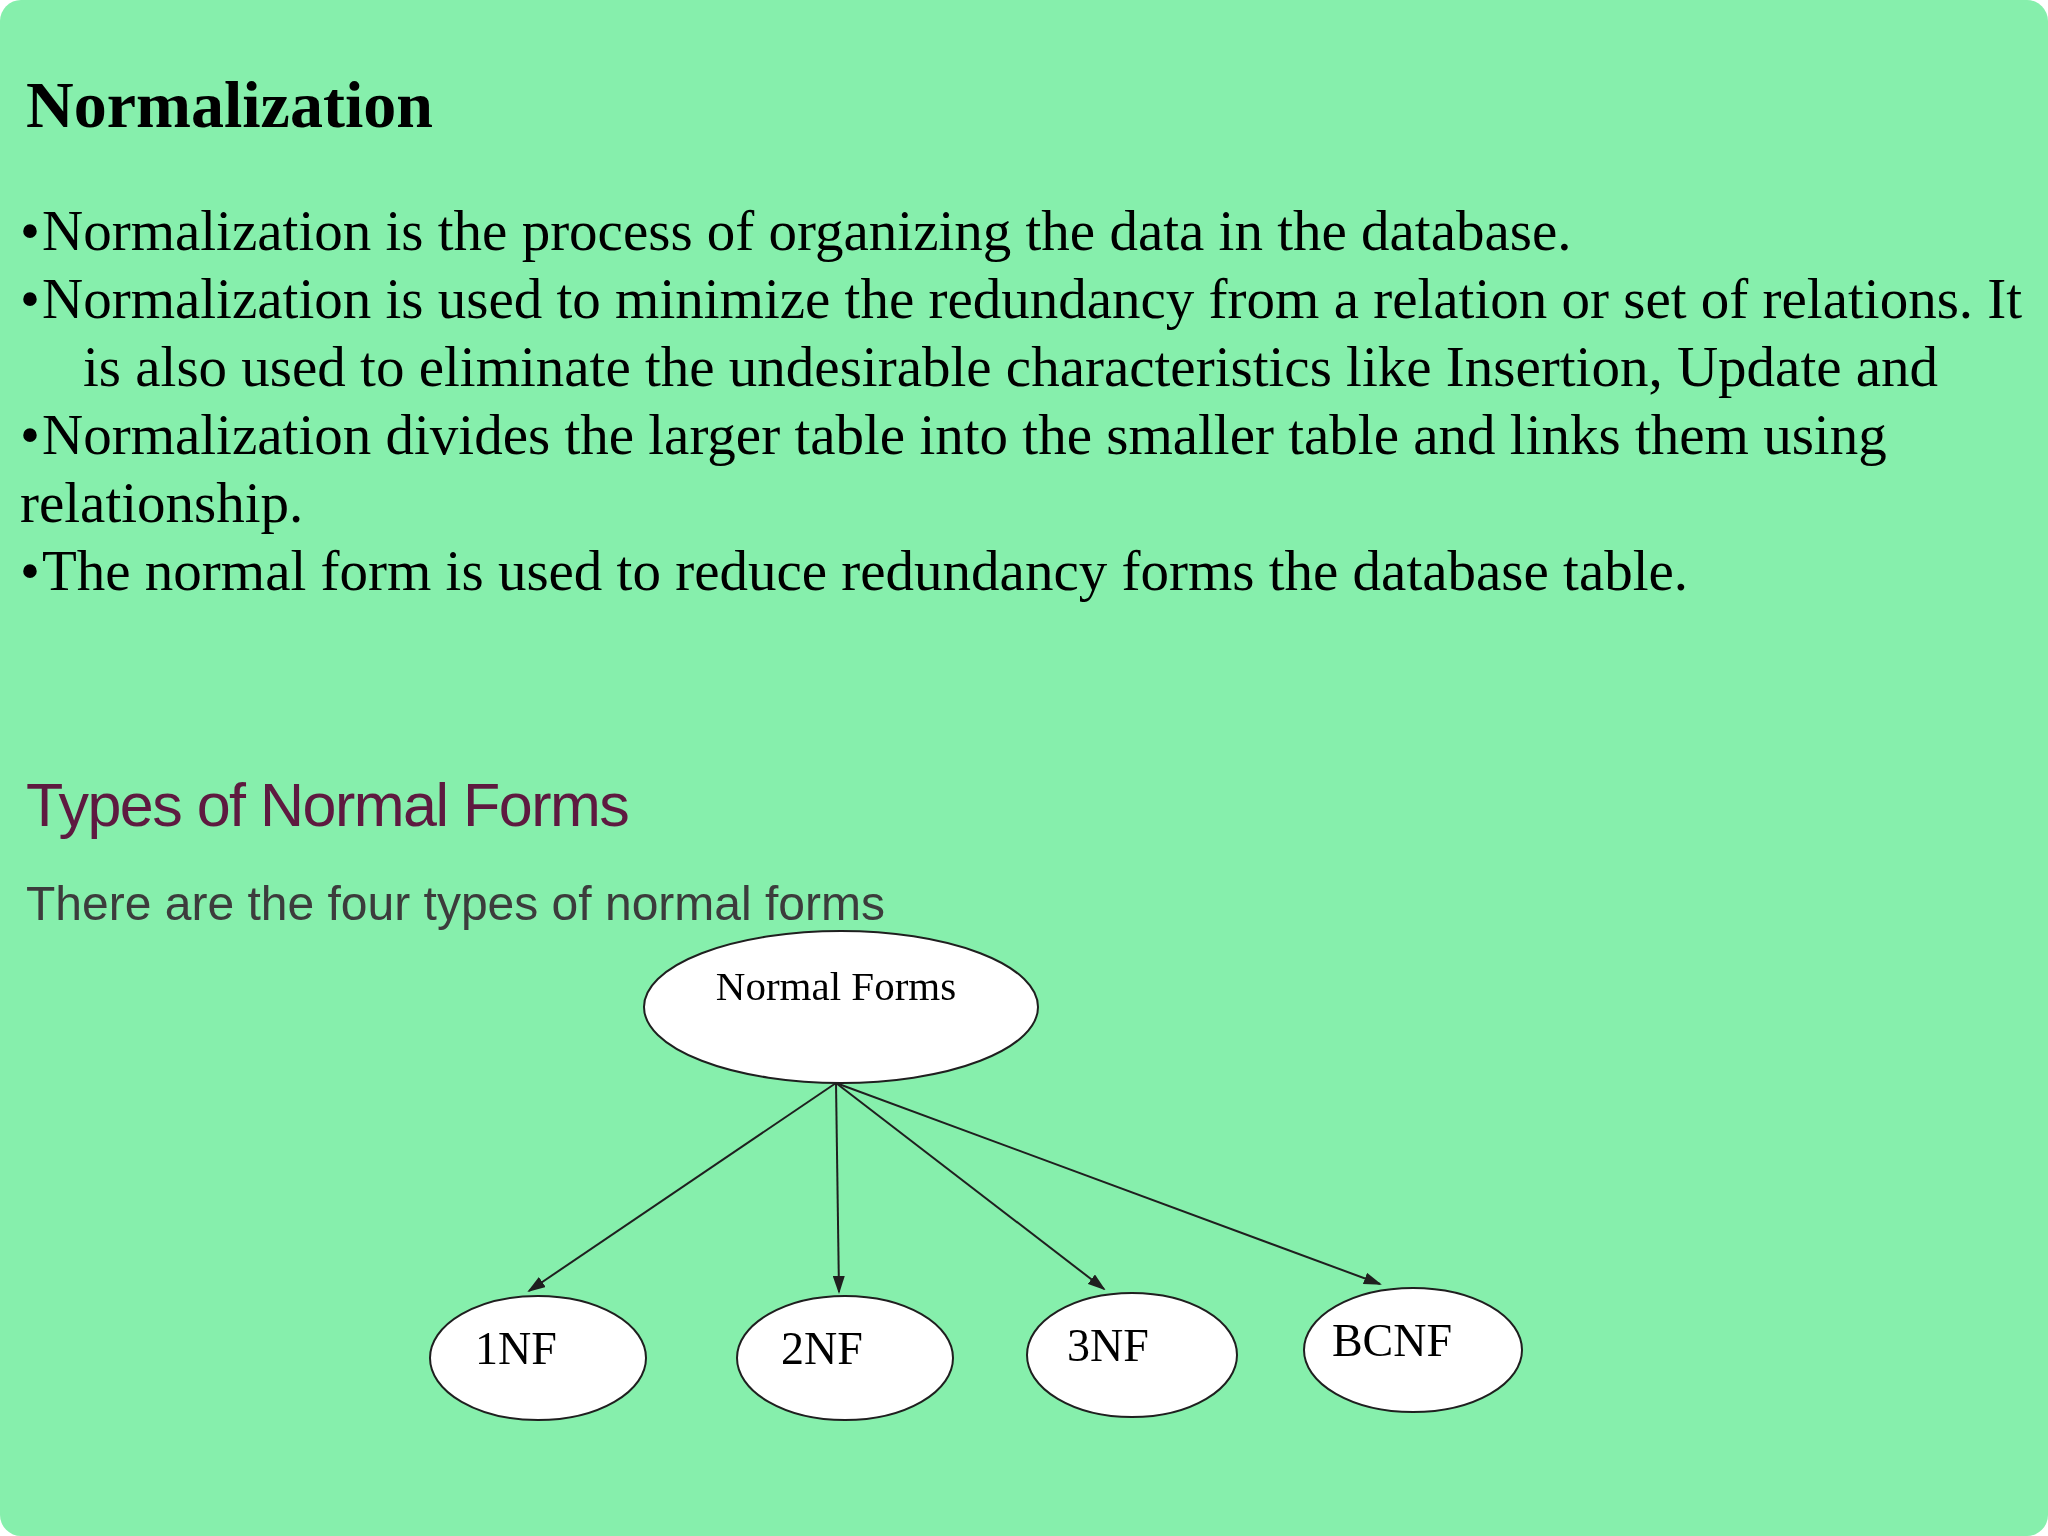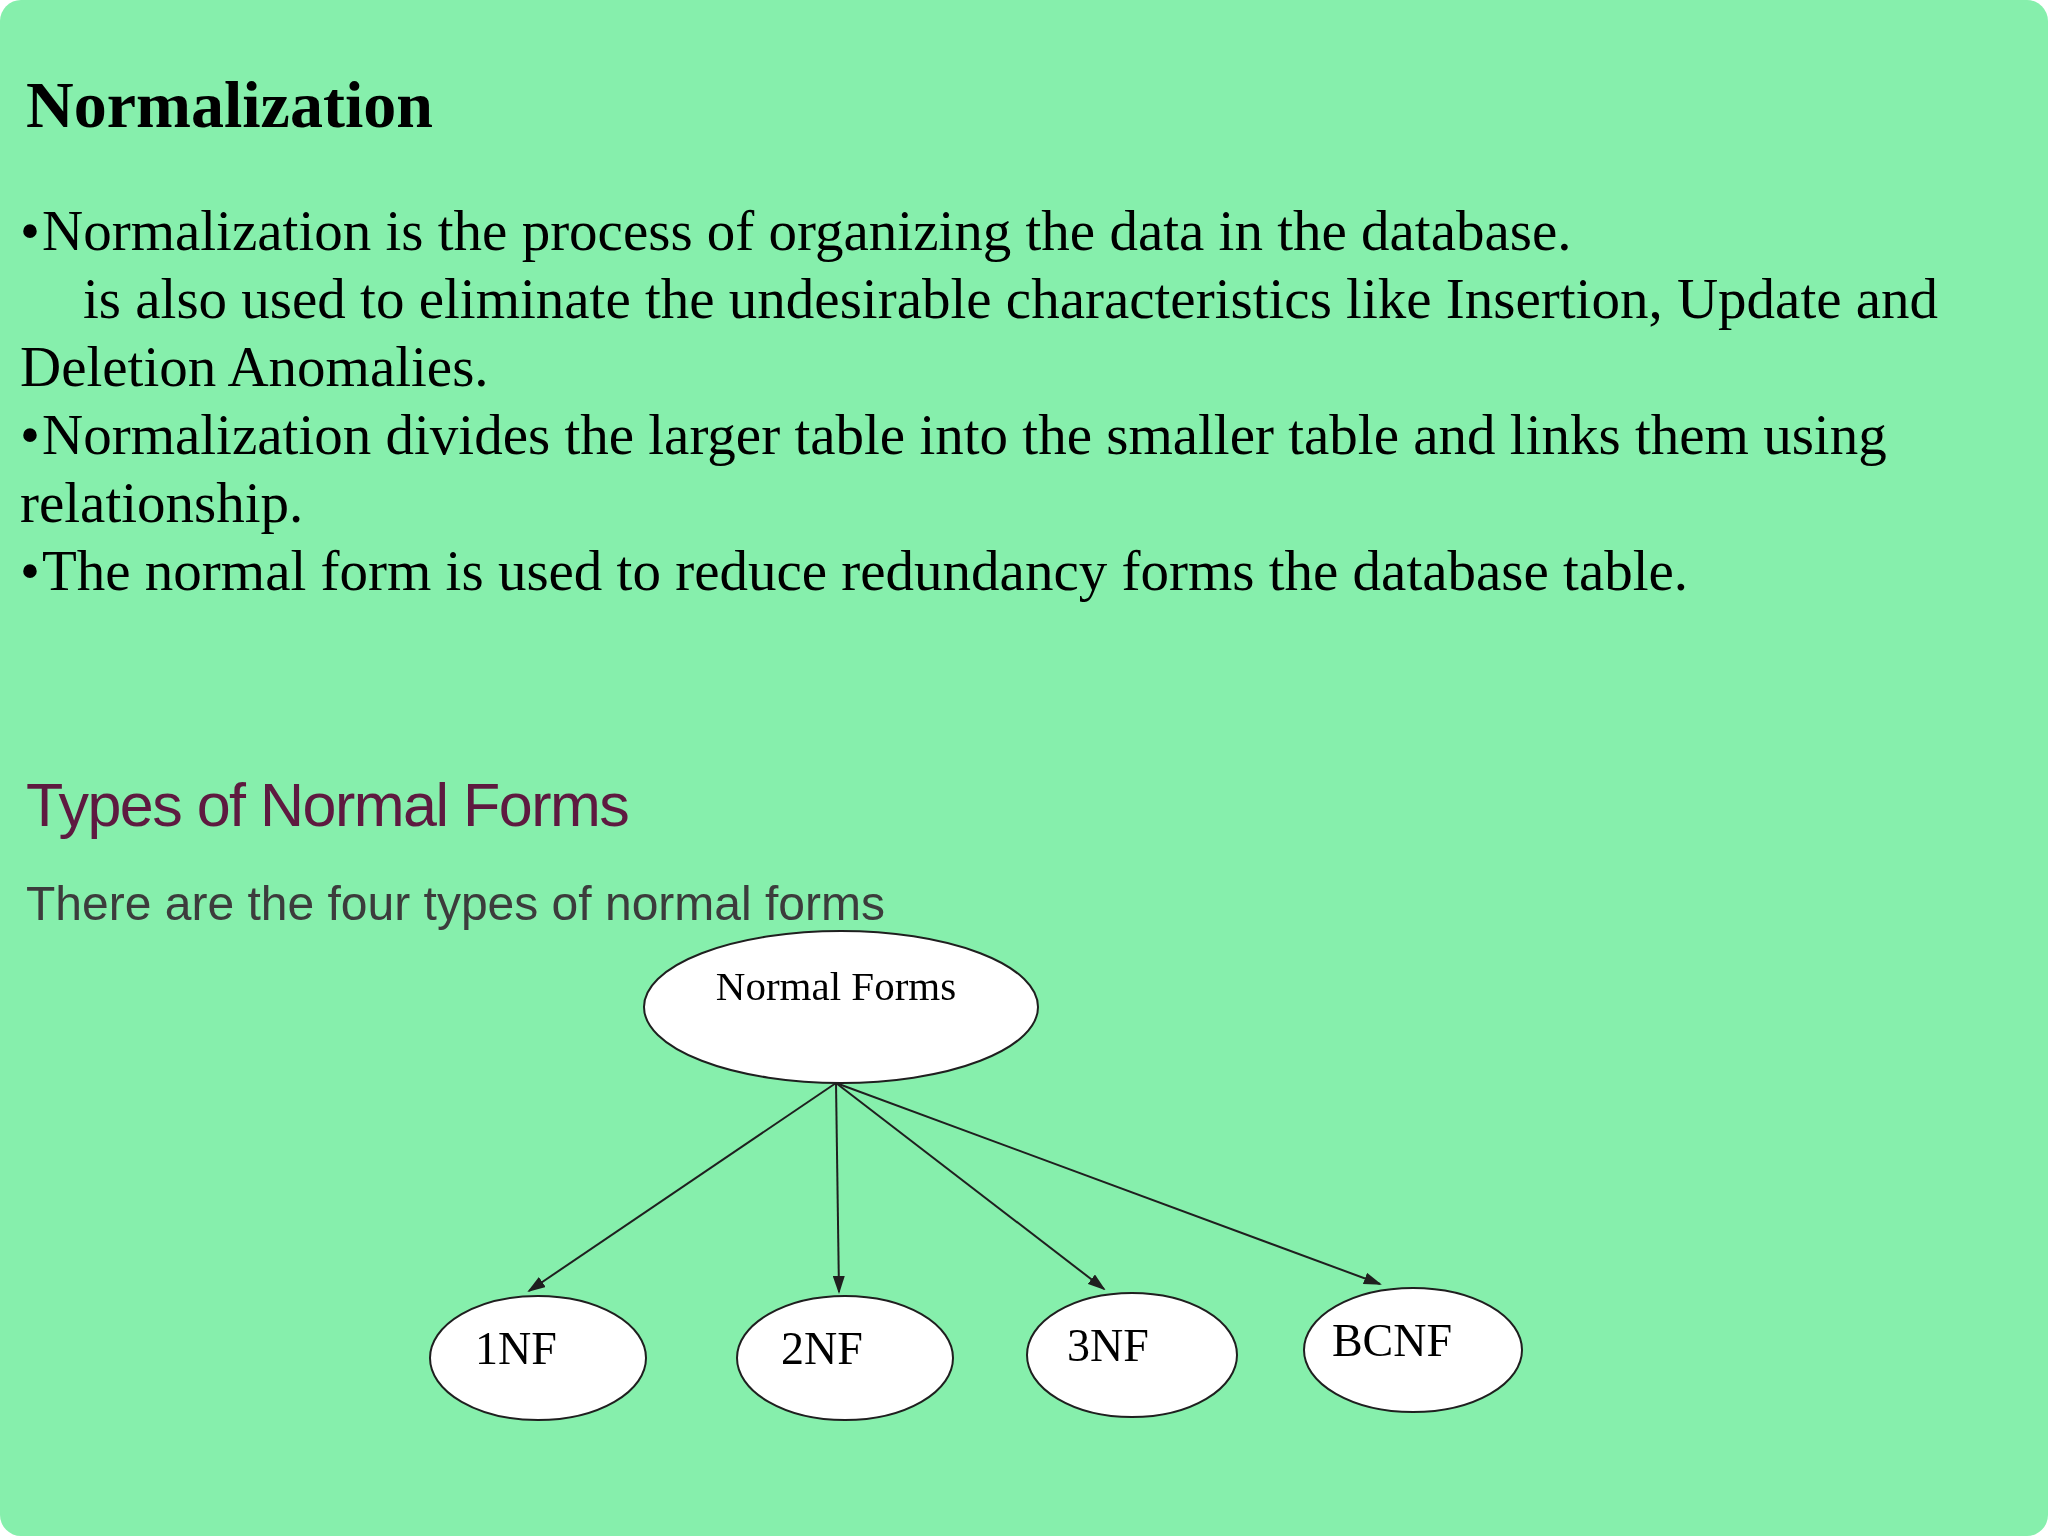--- a/index.html
+++ b/index.html
@@ -104,25 +104,25 @@
 <body>
 
 <div class="page">
 
   <h1 class="doc-title">Normalization</h1>
 
   <div class="body-text">
     <div class="line">
       <span class="bullet">•</span><span>Normalization is the process of organizing the data in the database.</span>
     </div>
+    <div class="line">
+      <span class="bullet">•</span><span>Normalization is used to minimize the redundancy from a relation or set of relations. It</span>
+    </div>
     <div class="line indent1">
       <span>is also used to eliminate the undesirable characteristics like Insertion, Update and</span>
-    </div>
-    <div class="line">
-      <span>Deletion Anomalies.</span>
     </div>
     <div class="line">
       <span class="bullet">•</span><span>Normalization divides the larger table into the smaller table and links them using</span>
     </div>
     <div class="line">
       <span>relationship.</span>
     </div>
     <div class="line">
       <span class="bullet">•</span><span>The normal form is used to reduce redundancy forms the database table.</span>
     </div>

